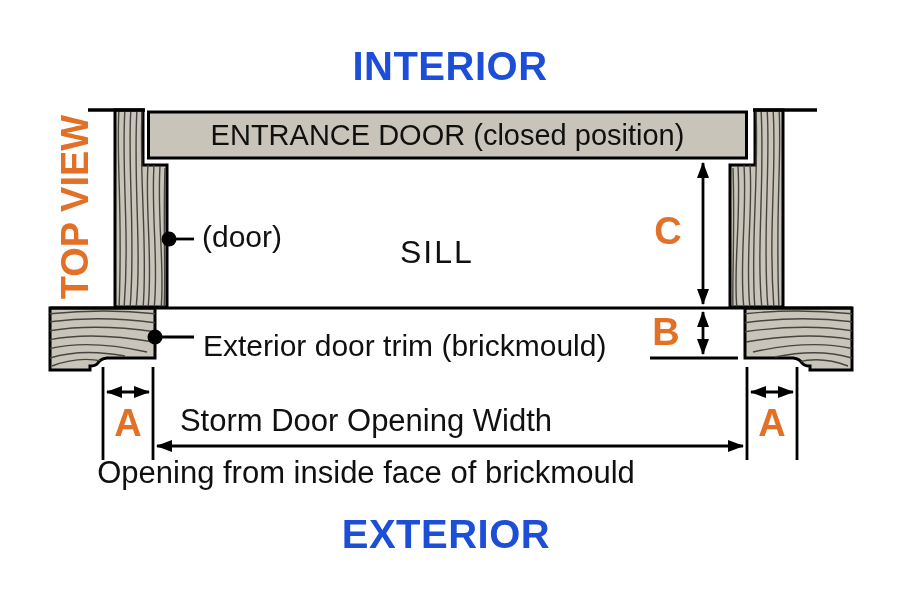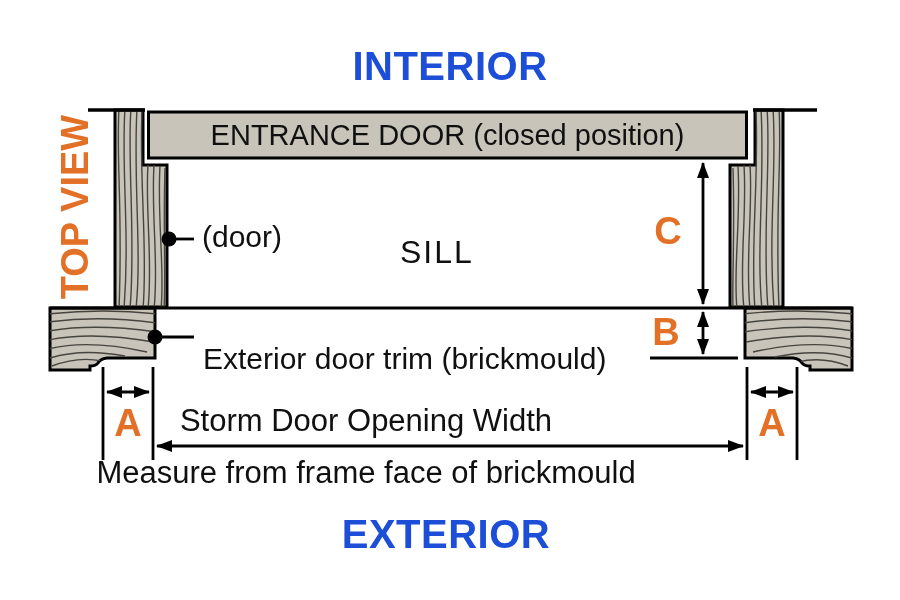--- a/index.html
+++ b/index.html
@@ -146,23 +146,23 @@
   <div class="abs heading" style="left:0;top:44px;">INTERIOR</div>
   <div class="abs heading" style="left:-4px;top:512px;">EXTERIOR</div>
   <div class="abs sideways" style="left:-55px;top:184px;">TOP VIEW</div>
 
   <div class="abs barlabel">ENTRANCE DOOR (closed position)</div>
 
   <div class="abs lbl" style="left:202px;top:220px;">
     <div>(door)</div>
   </div>
   <div class="abs lbl sill" style="left:400px;top:228px;margin-top:8px;">SILL</div>
-  <div class="abs lbl" style="left:203px;top:342px;">Exterior door trim (brickmould)</div>
+  <div class="abs lbl" style="left:203px;top:329px;">Exterior door trim (brickmould)</div>
 
   <div class="abs dimletter" style="left:668px;top:231px;">C</div>
   <div class="abs dimletter" style="left:666px;top:332px;">B</div>
   <div class="abs dimletter" style="left:128px;top:423px;">A</div>
   <div class="abs dimletter" style="left:772px;top:423px;">A</div>
 
   <div class="abs lbl centered" style="left:0;top:404px;font-size:31px;">Storm Door Opening Width</div>
-  <div class="abs lbl centered" style="left:0;top:456px;font-size:31px;">Measure from frame face of brickmould</div>
+  <div class="abs lbl centered" style="left:0;top:456px;font-size:31px;">Opening from inside face of brickmould</div>
 
 </div>
 
 </body></html>

